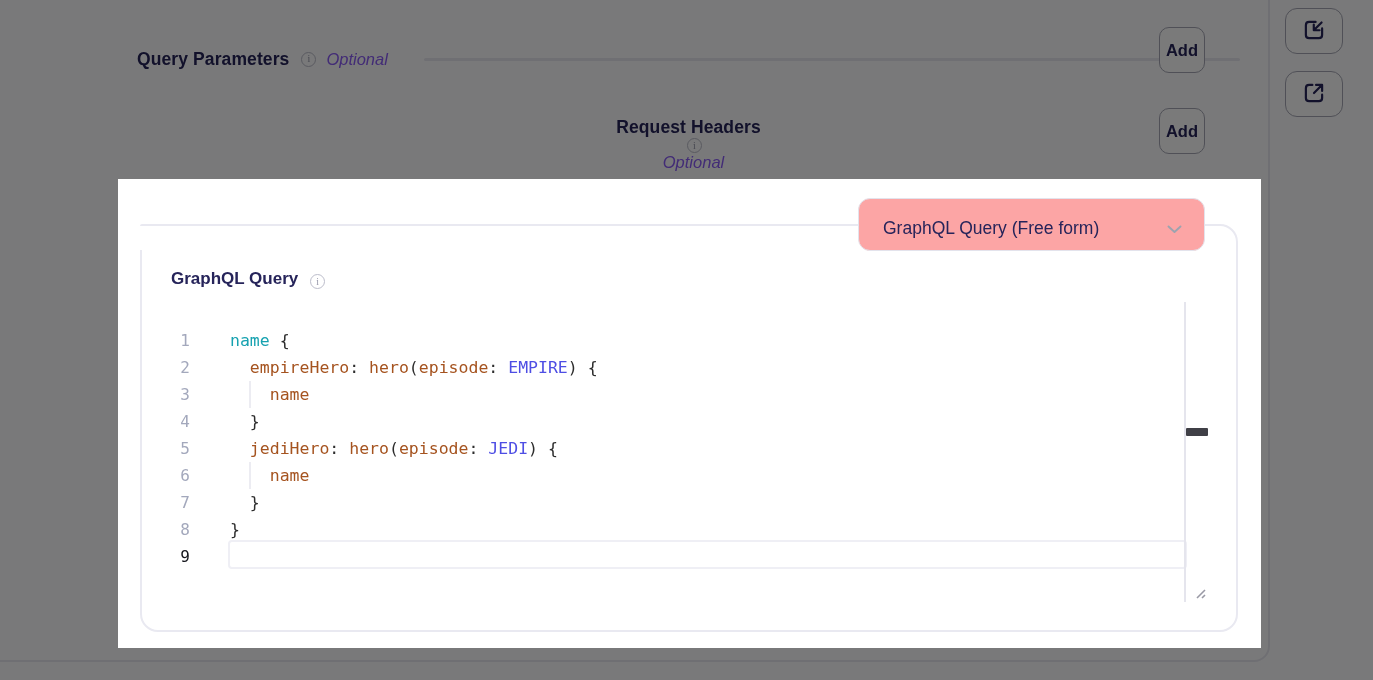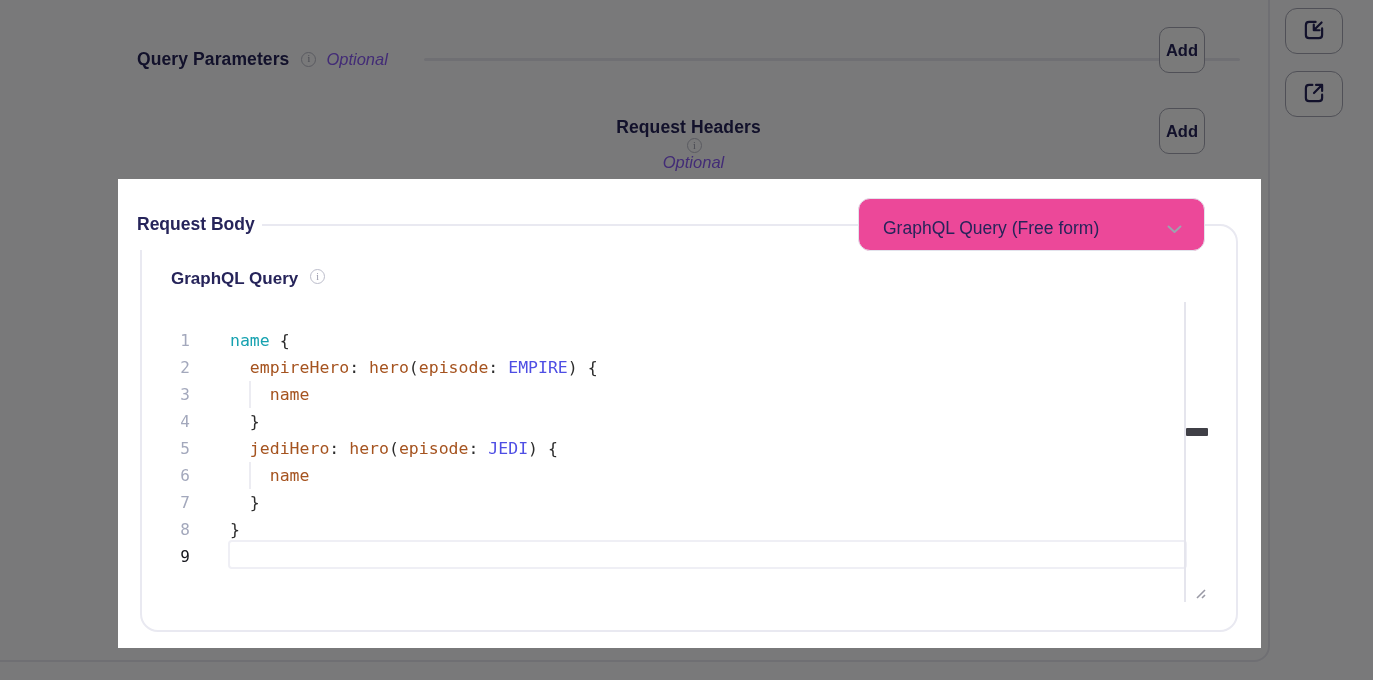--- a/index.html
+++ b/index.html
@@ -37,24 +37,24 @@
   
   .card { position:absolute; left:118px; top:179px; width:1143px; height:469px; background:#fff; }
   .inner-panel { position:absolute; left:22px; top:45px; width:1098px; height:408px;
     border:2px solid var(--border-light); border-radius:2px 18px 18px 18px; }
   .patch { position:absolute; background:#fff; }
   .patch-left-gap { left:21px; top:47px; width:4px; height:24px; }
   .card-title { position:absolute; left:12px; top:27px; height:36px; padding:0 7px;
     background:#fff; display:flex; align-items:center;
     font-size:17.5px; font-weight:700; color:var(--navy); }
   .body-select { position:absolute; left:740px; top:19px; width:347px; height:53px;
-    background:#ec4899; border:1.6px solid #E3E3EC; border-radius:12px;
+    background:#fca5a5; border:1.6px solid #E3E3EC; border-radius:12px;
     display:flex; align-items:center; padding:8px 22px 0 24px; }
   .body-select .sel-label { font-size:17.5px; color:var(--navy); flex:1; }
-  .editor-label-row { position:absolute; left:53px; top:90px; display:flex; align-items:flex-start; }
+  .editor-label-row { position:absolute; left:53px; top:90px; display:flex; align-items:flex-end; }
   .editor-label { font-size:17px; font-weight:700; color:var(--navy); }
 
   
   .code-area { position:absolute; left:0; top:148px; width:1098px;
     font-family:"DejaVu Sans Mono", monospace; font-size:16.5px; }
   .code-row { position:relative; height:27px; line-height:27px; display:flex; }
   .ln { position:absolute; left:40px; width:32px; text-align:right; color:var(--line-num);
     font-size:16px; user-select:none; }
   .code-row.active .ln { color:var(--line-num-active); }
   .code-text { position:absolute; left:112px; white-space:pre; color:var(--punct); }
@@ -117,21 +117,20 @@
     <div class="bd-top"></div>
       <div class="bd-left"></div>
       <div class="bd-right"></div>
       <div class="bd-bottom"></div>
   </div>
 
   <div class="card">
     <div class="inner-panel"></div>
     <div class="patch patch-left-gap"></div>
 
-    <div class="card-title">Request Body</div>
 
     <div class="body-select">
       <span class="sel-label">GraphQL Query (Free form)</span>
       <span class="chevron">
         <svg width="15" height="9" viewBox="0 0 15 9">
             <polyline points="1.5,1.5 7.5,7 13.5,1.5"></polyline>
           </svg>
       </span>
     </div>
 

